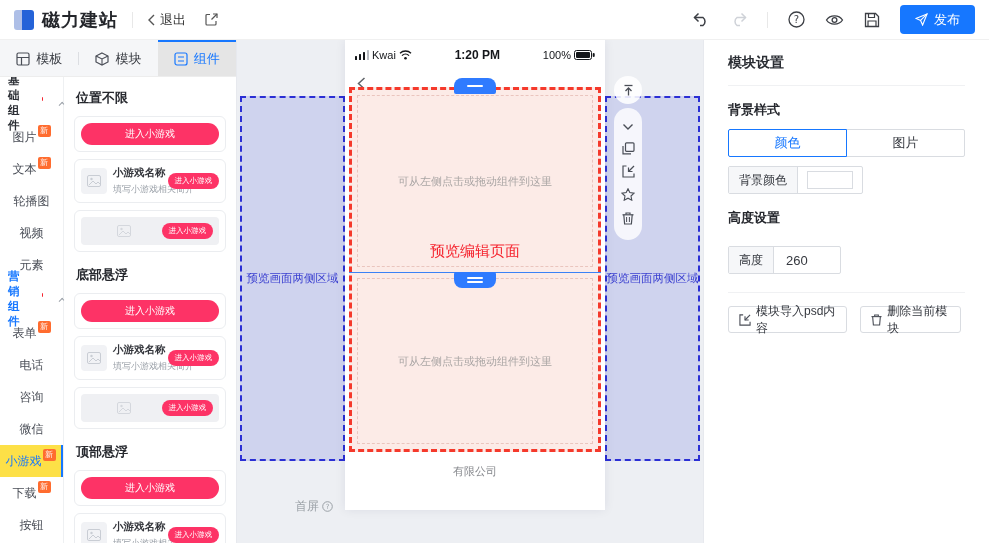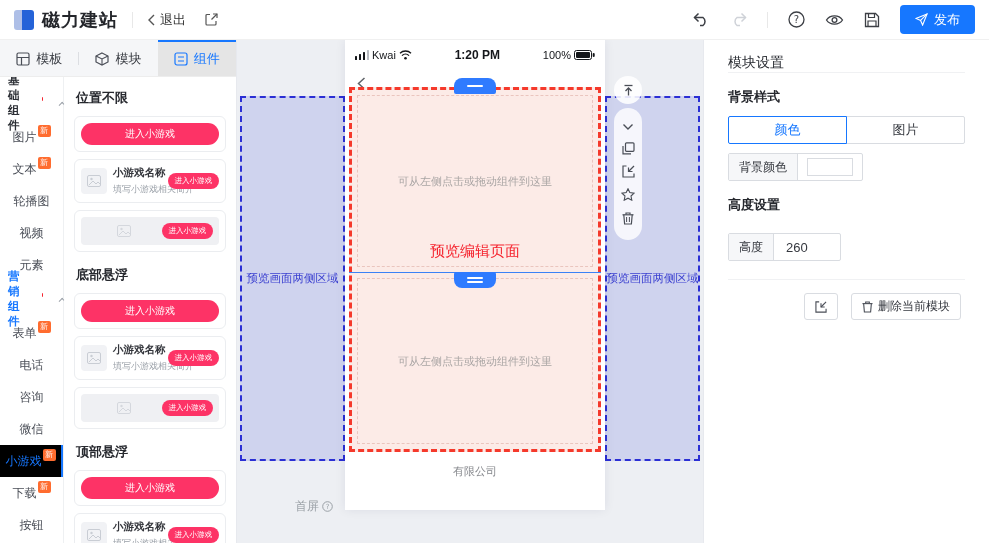--- a/index.html
+++ b/index.html
@@ -41,21 +41,21 @@
   .cols { display:flex; flex:1; overflow:hidden; }
   .col1 { width:64px; flex-shrink:0; border-right:1px solid #eef0f2; padding-top:8px; }
   .s-group { height:36px; display:flex; align-items:center; padding-left:8px; gap:14px; cursor:pointer; }
   .s-glabel { font-size:11.5px; font-weight:700; color:#2b2e34; }
   .s-group.mkt .s-glabel { color:#1677ff; }
   .dot { width:4px; height:4px; border-radius:50%; background:#f5222d; margin:-9px 0 0 1px; }
   .caret { width:5px; height:5px; border-left:1.4px solid #9aa0a8; border-top:1.4px solid #9aa0a8;
     transform:rotate(45deg); margin:2px 0 0 3px; }
   .s-item { height:32px; display:flex; align-items:center; justify-content:center;
     font-size:12px; color:#4a4e57; cursor:pointer; position:relative; }
-  .s-item.active { background:#000000; color:#1677ff; font-weight:500; border-right:2px solid #1677ff;font-family:Liberation Serif, serif; }
+  .s-item.active { background:#fde047; color:#1677ff; font-weight:500; border-right:2px solid #1677ff;font-family:Liberation Serif, serif; }
   .badge { background:#ff6c2f; color:#fff; font-size:8px; line-height:1;
     padding:2px 2.5px; border-radius:2px; margin:-12px 0 0 1px; }
 
   
   .col2 { flex:1; overflow:hidden; padding:10px 10px 0 10px;font-family:Liberation Mono, monospace; }
   .sec-title { font-size:13px; font-weight:700; color:#26282e; margin:2px 0 9px 2px; }
   .card { background:#fff; border:1px solid #ebedf0; border-radius:6px; padding:6px; margin-bottom:7px; cursor:pointer; }
   .card.cc-last { margin-bottom:14px; }
   .pill-lg { height:22px; border-radius:11px; background:#fd3366; color:#fff; font-size:10px;
     display:flex; align-items:center; justify-content:center; }
@@ -106,21 +106,21 @@
     font-size:12px; color:#9aa0a6; }
   .float-circle { position:absolute; left:377px; top:36px; width:28px; height:28px; border-radius:50%;
     background:rgba(255,255,255,.88); display:flex; align-items:center; justify-content:center;
     z-index:5; cursor:pointer; }
   .float-pill { position:absolute; left:377px; top:68px; width:28px; height:132px; border-radius:14px;
     background:rgba(255,255,255,.8); display:flex; flex-direction:column; align-items:center;
     justify-content:space-evenly; padding:5px 0; z-index:5; }
   .ft-icon { display:flex; cursor:pointer; }
 
   
-  .rp-title { font-size:14px; font-weight:400; color:#2b2e34; }
+  .rp-title { font-size:14px; font-weight:700; color:#2b2e34; margin-bottom:13px; }
   .rp-div { height:1px; background:#f0f1f3; }
   .rp-sec { font-size:13px; font-weight:700; color:#26282e; margin:15px 0 10px 0; }
   .seg { display:flex; width:100%; }
   .seg-tab { flex:1; height:28px; border:1px solid #d9dce1; background:#fff;
     display:flex; align-items:center; justify-content:center; font-size:13px; color:#35383f; cursor:pointer; }
   .seg-tab:first-child { border-radius:2px 0 0 2px; }
   .seg-tab:last-child { border-radius:0 2px 2px 0; margin-left:-1px; }
   .seg-tab.active { border-color:#1677ff; color:#1677ff; z-index:1; }
   .ctrl { display:inline-flex; border:1px solid #d9dce1; border-radius:2px; height:28px;
     align-items:stretch; margin-top:9px; background:#fff; }
@@ -526,20 +526,21 @@
     <div class="rp-div2"></div>
     <div class="rp-btns">
       <div class="rp-btn">
         <span>
             <svg width="12" height="12" viewBox="0 0 13 13">
               <path d="M4.5 1 H1 V12 H12 V8.5" fill="none" stroke="#4a4e57" stroke-width="1.2"></path>
               <path d="M12 1 L6.5 6.5" stroke="#4a4e57" stroke-width="1.2"></path>
               <path d="M6.5 2.5 V6.5 H10.5" fill="none" stroke="#4a4e57" stroke-width="1.2"></path>
             </svg>
           </span>
+        <span>模块导入psd内容</span>
       </div>
       <div class="rp-btn">
         <span>
             <svg width="11" height="12" viewBox="0 0 12 13">
               <path d="M0.5 2.8 H11.5" stroke="#4a4e57" stroke-width="1.2"></path>
               <path d="M4 2.5 V1 H8 V2.5" fill="none" stroke="#4a4e57" stroke-width="1.2"></path>
               <path d="M1.8 2.8 L2.6 12 H9.4 L10.2 2.8" fill="none" stroke="#4a4e57" stroke-width="1.2"></path>
             </svg>
           </span>
         <span>删除当前模块</span>

